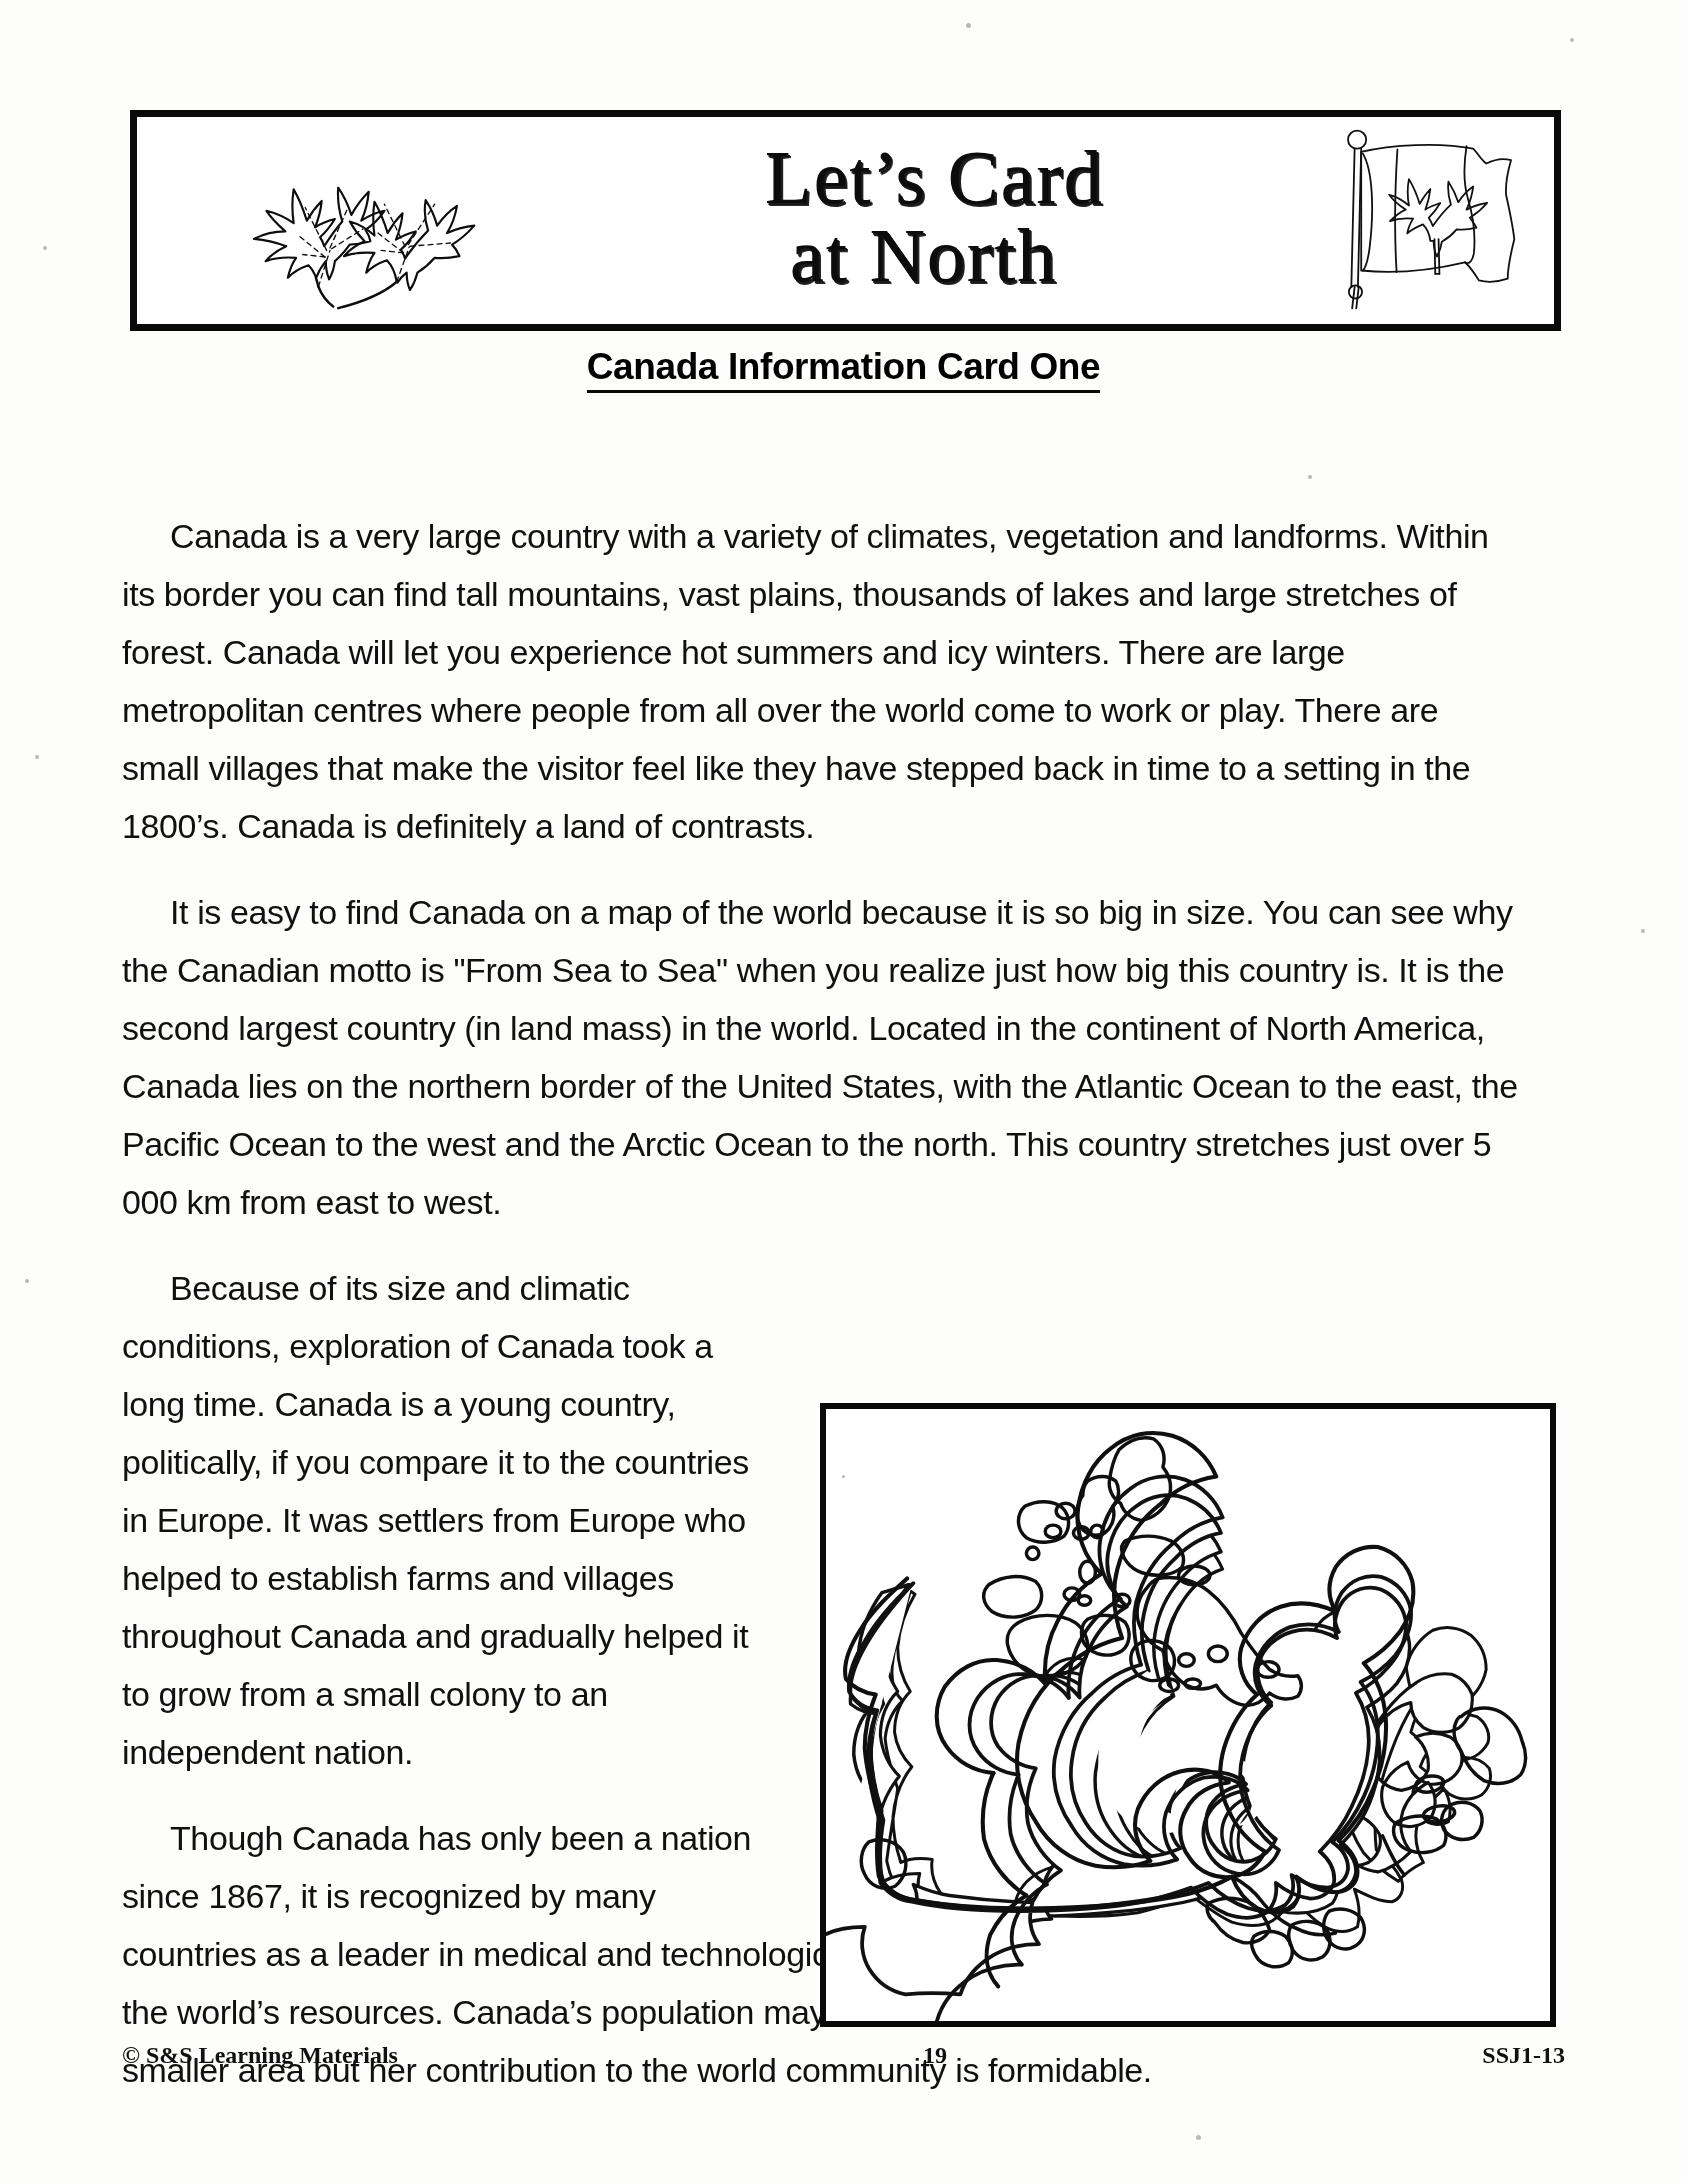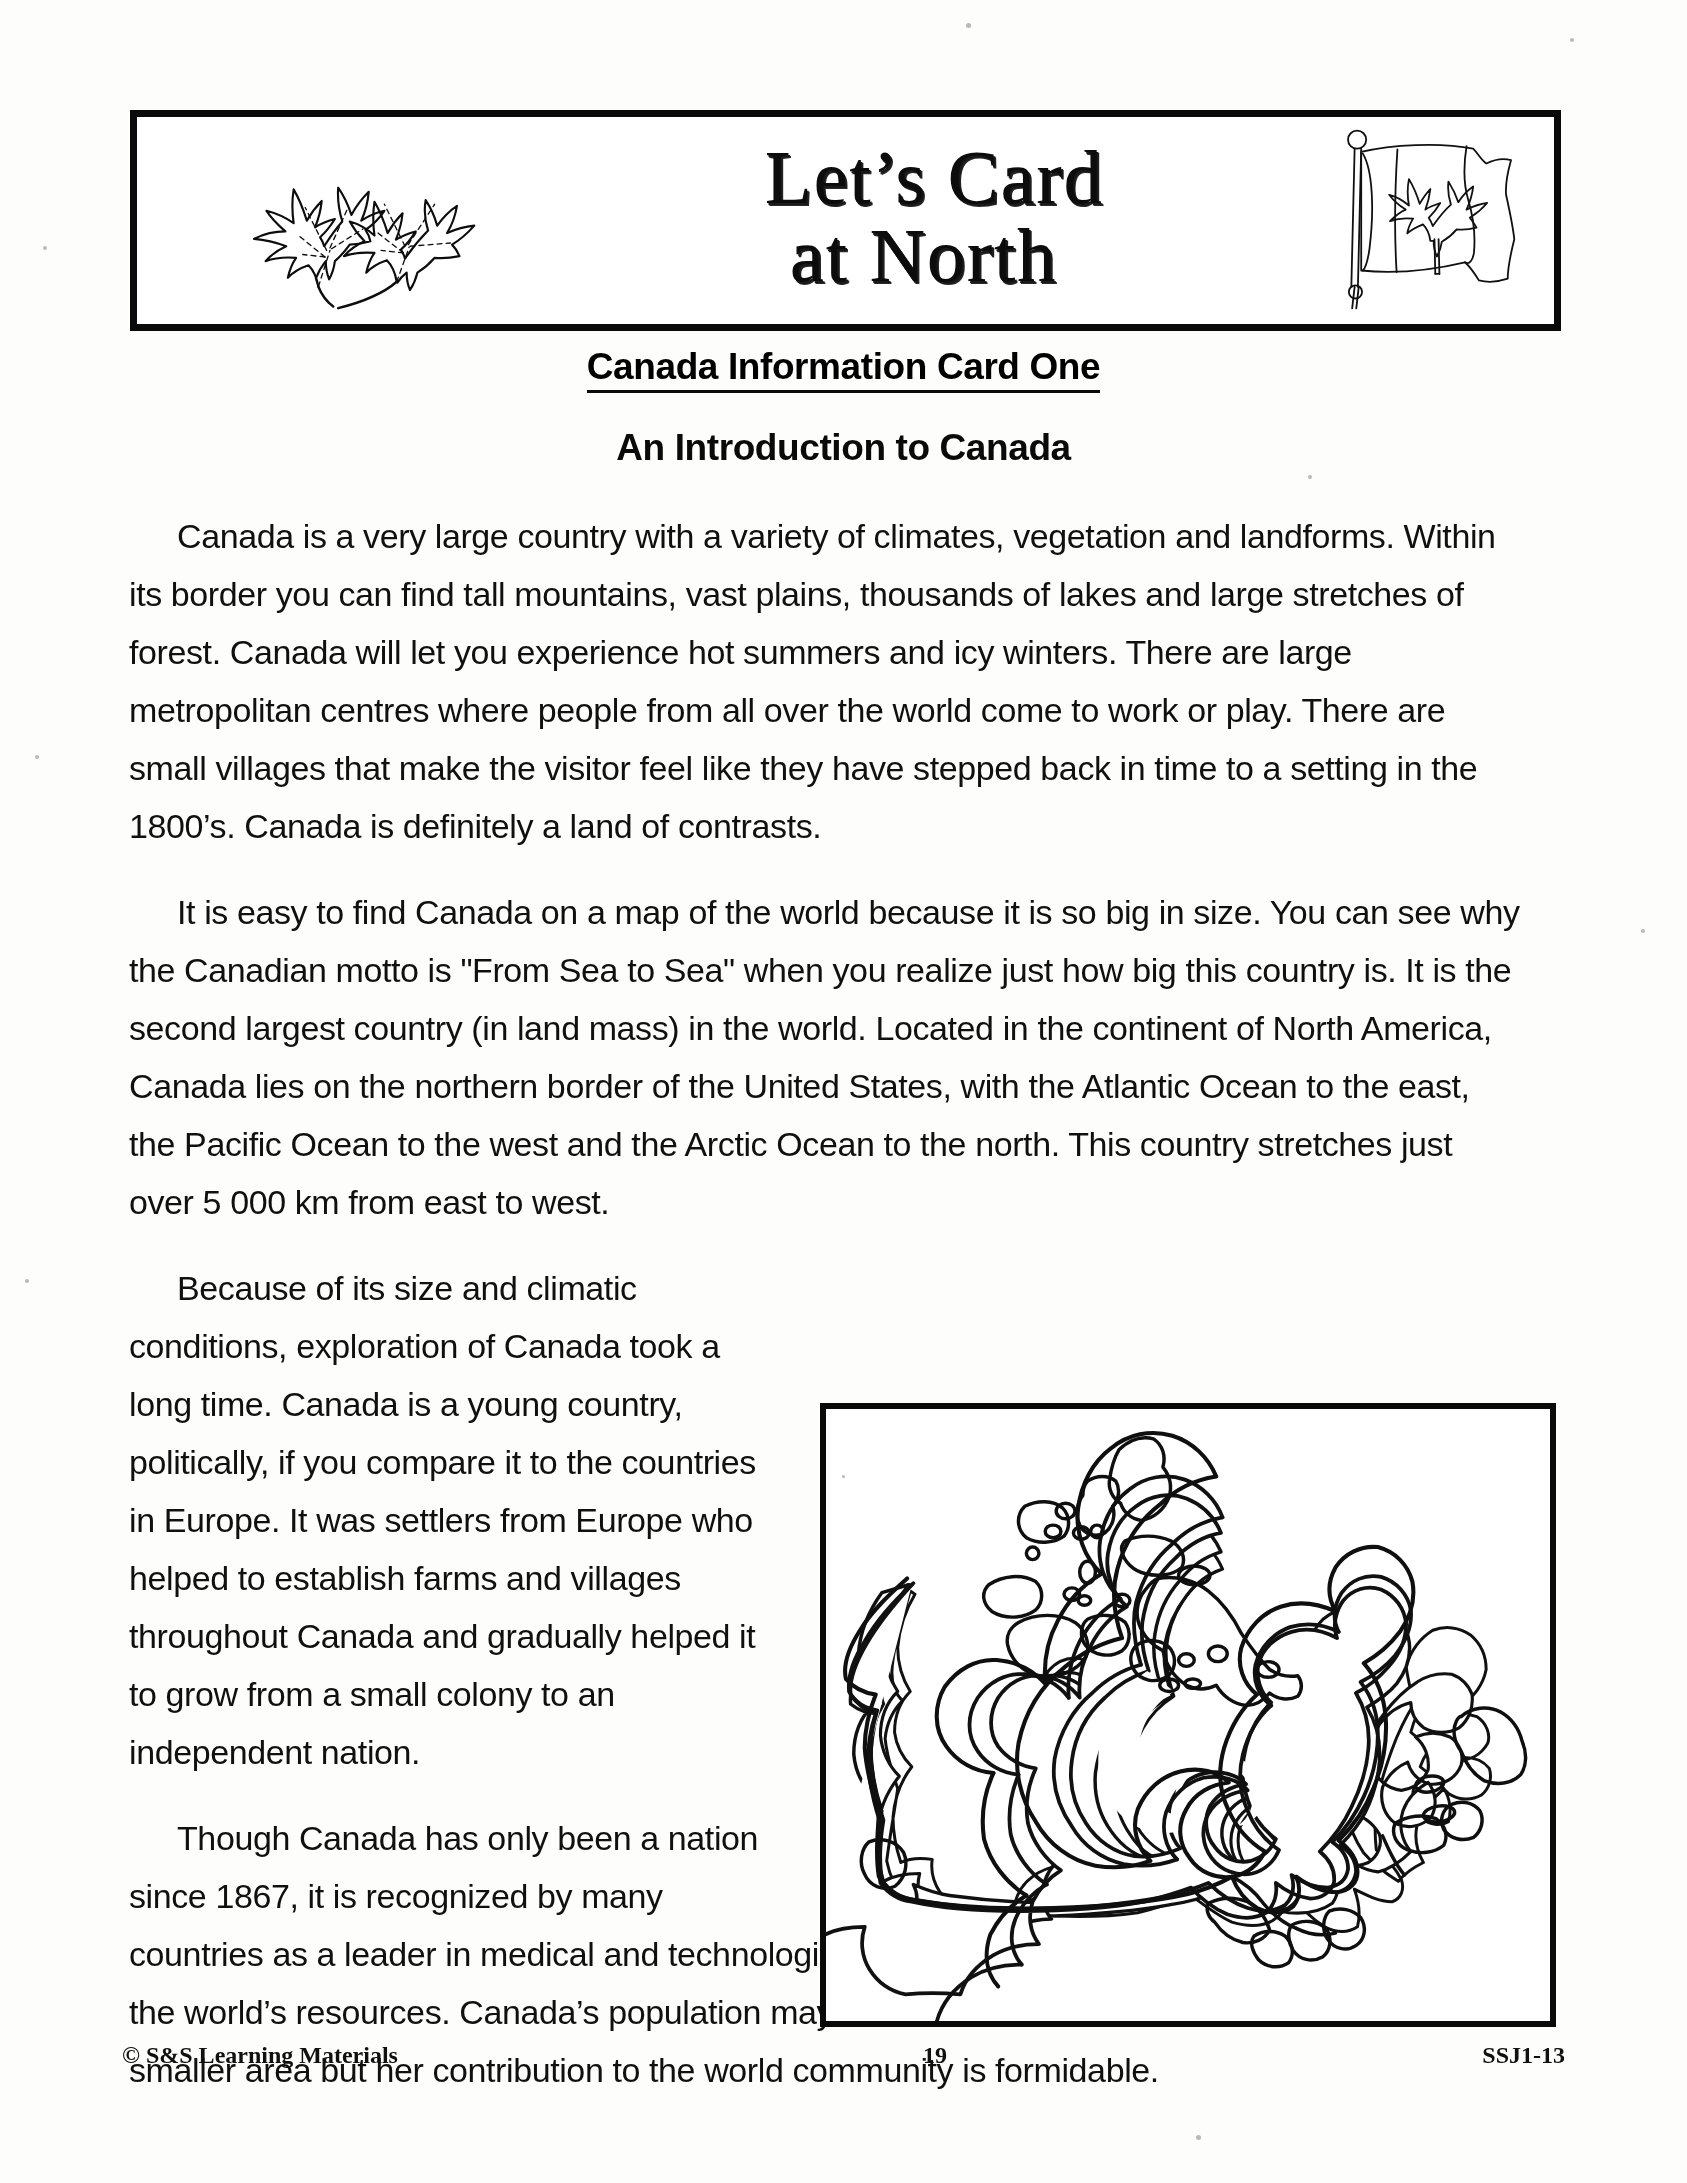--- a/index.html
+++ b/index.html
@@ -116,21 +116,21 @@
     top: 507px;
     width: 1401px;
     font-family: "Liberation Sans", sans-serif;
     font-size: 34px;
     line-height: 58px;
     letter-spacing: -0.4px;
     color: #101010;
     text-align: left;
   }
   #body-text p {
-    margin: 0 0 28px 7px;
+    margin: 0 0 28px 0;
     text-indent: 48px;
   }
   #body-text p.no-gap { margin-bottom: 0; }
 
   
   #map-figure {
     position: absolute;
     left: 820px;
     top: 1403px;
     width: 736px;
@@ -323,21 +323,20 @@
         <path d="M138 140 L139 182"></path>
         <path d="M134 182 L139 182"></path>
       </svg>
     </div>
   </div>
 
   <div id="card-heading">
     <span>Canada Information Card One</span>
   </div>
 
-  <div id="section-heading">An Introduction to Canada</div>
 
   <div id="body-text">
 
     <p>Canada is a very large country with a variety of climates, vegetation and landforms. Within its border you can find tall mountains, vast plains, thousands of lakes and large stretches of forest.  Canada will let you experience hot summers and icy winters.  There are large metropolitan centres where people from all over the world come to work or play.  There are small villages that make the visitor feel like they have stepped back in time to a setting in the 1800’s.  Canada is definitely a land of contrasts.</p>
 
     <p>It is easy to find Canada on a map of the world because it is so big in size. You can see why the Canadian motto is "From Sea to Sea" when you realize just how big this country is.  It is the second largest country (in land mass) in the world.  Located in the continent of North America, Canada lies on the northern border of the United States, with the Atlantic Ocean to the east, the Pacific Ocean to the west and the Arctic Ocean to the north.  This country stretches just over 5 000 km from east to west.</p>
 
     <div id="map-spacer"></div>
 
     <p>Because of its size and climatic conditions, exploration of Canada took a long time.  Canada is a young country, politically, if you compare it to the countries in Europe.  It was settlers from Europe who helped to establish farms and villages throughout Canada and gradually helped it to grow from a small colony to an independent nation.</p>

